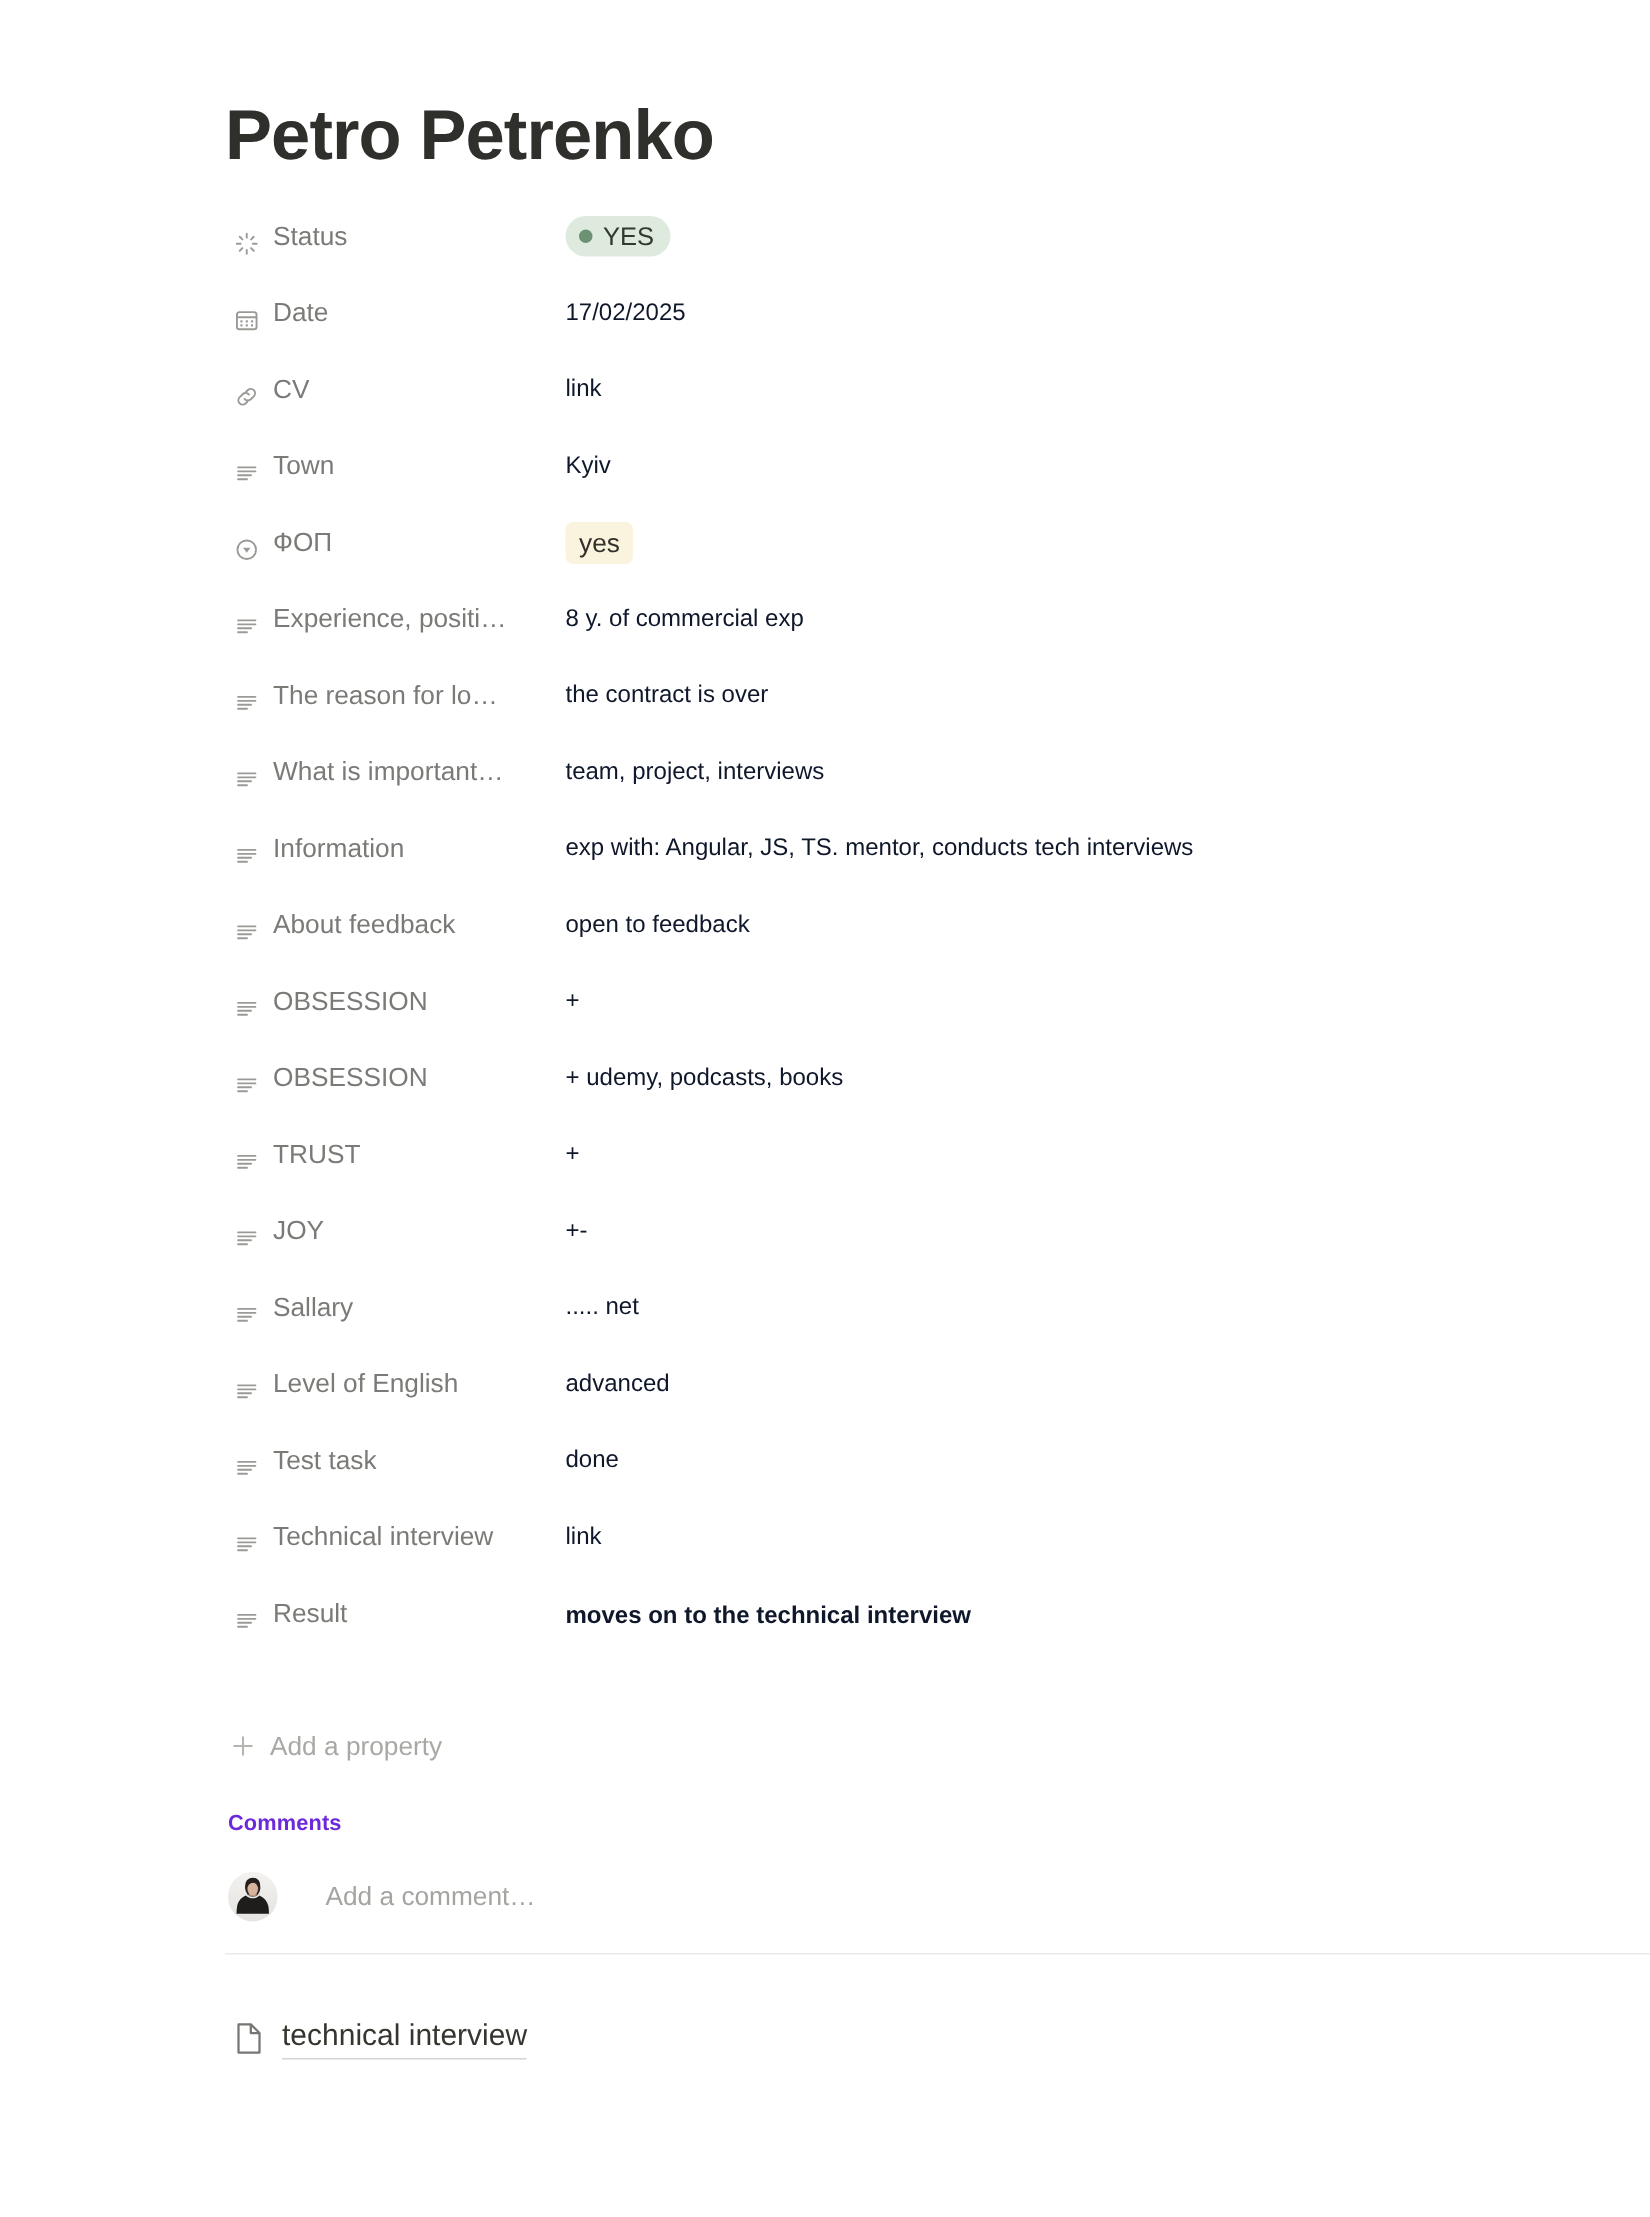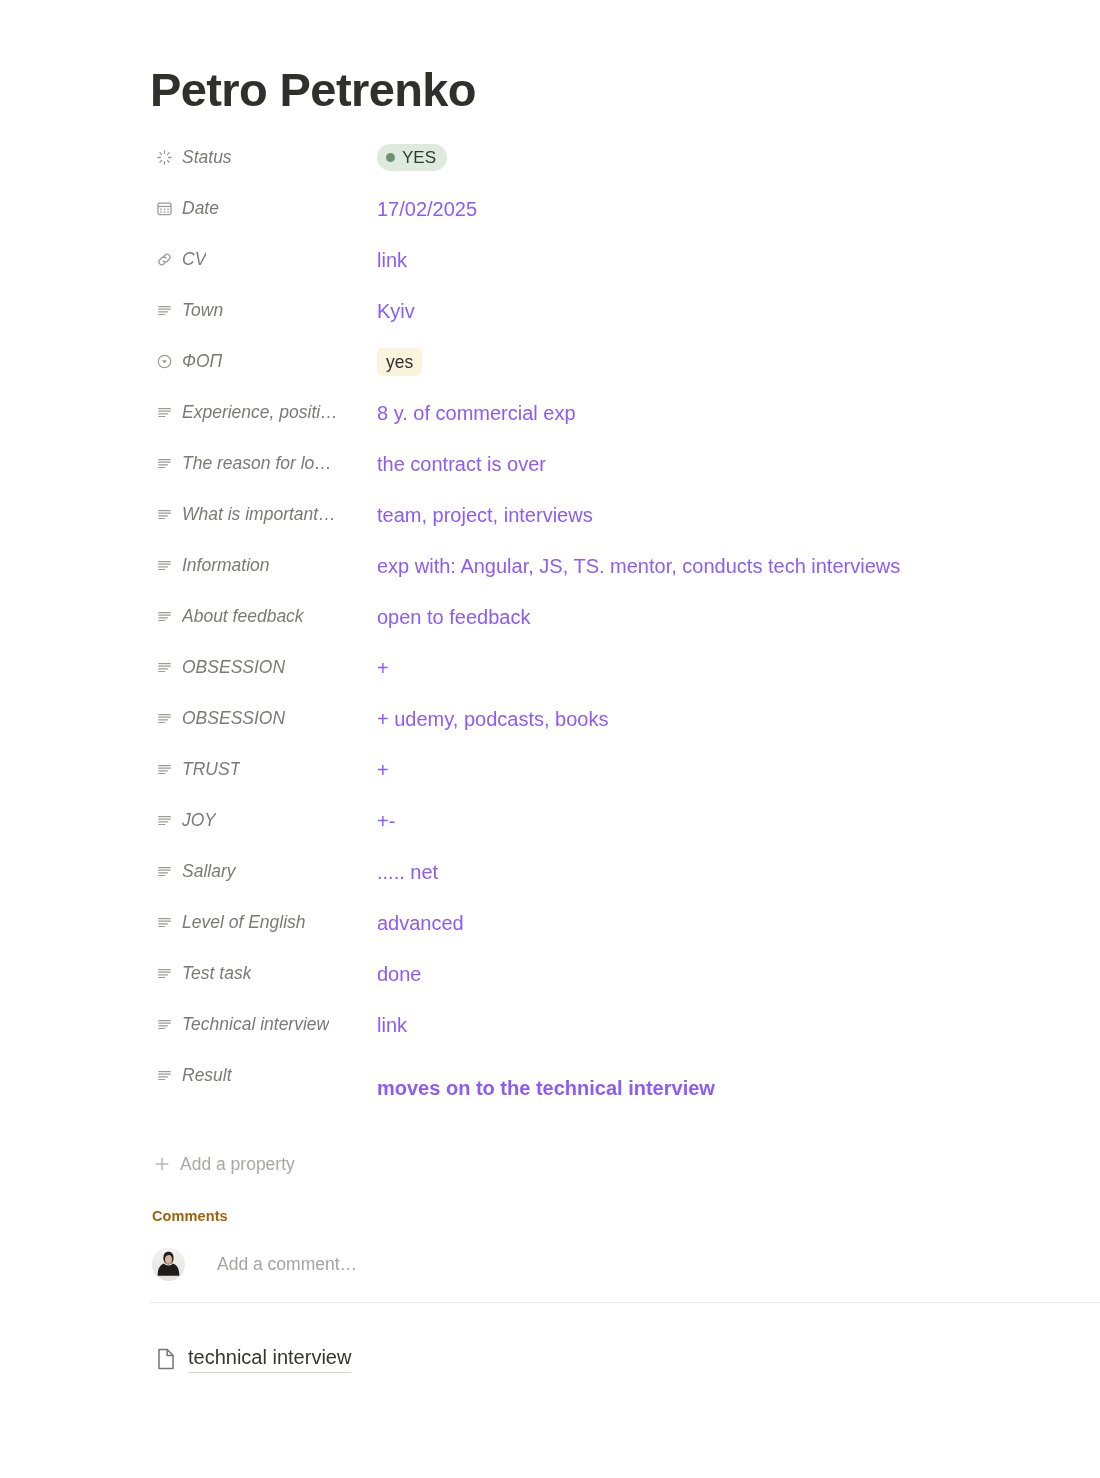--- a/index.html
+++ b/index.html
@@ -44,27 +44,26 @@
     width: 900px;
   }
   .prop-row {
     display: flex;
     align-items: flex-start;
     min-height: 33px;
     margin-bottom: 18px;
   }
   .prop-label {
     display: flex;
-    align-items: center;
+    align-items: flex-end;
     width: 227px;
     flex: 0 0 227px;
     height: 28px;
     padding-left: 5px;
     overflow: hidden;
-    font-style: italic;
   }
   .prop-icon {
     flex: 0 0 18px;
     width: 18px;
     height: 18px;
     margin-right: 9px;
     display: flex;
     align-items: center;
     justify-content: center;
     color: #9b9a97;
@@ -79,32 +78,32 @@
     line-height: 28px;
   }
   .prop-value {
     flex: 1;
     min-height: 28px;
     display: flex;
     align-items: center;
     padding-top: 1px;
   }
   .value-text {
-    font-size: 20px;
-    color: #8b5cf6;
+    font-size: 16px;
+    color: #0f172a;
     line-height: 28px;
   }
   .value-multiline {
     display: block;
     align-self: flex-start;
   }
   .value-multiline .line2 {
     display: block;
     font-weight: bold;
-    margin-top: 12px;
+    margin-top: 2px;
   }
 
   
   .status-pill {
     display: inline-flex;
     align-items: center;
     height: 27px;
     padding: 0 11px 0 9px;
     border-radius: 14px;
     background: #dfeade;
@@ -153,21 +152,21 @@
     color: #a9a8a5;
   }
 
   
   .comments-heading {
     position: absolute;
     left: 152px;
     top: 1208px;
     font-size: 14.5px;
     font-weight: bold;
-    color: #a16207;
+    color: #6d28d9;
     letter-spacing: 0.1px;
   }
   .comment-composer {
     position: absolute;
     left: 152px;
     top: 1248px;
     display: flex;
     align-items: center;
     gap: 20px;
   }

